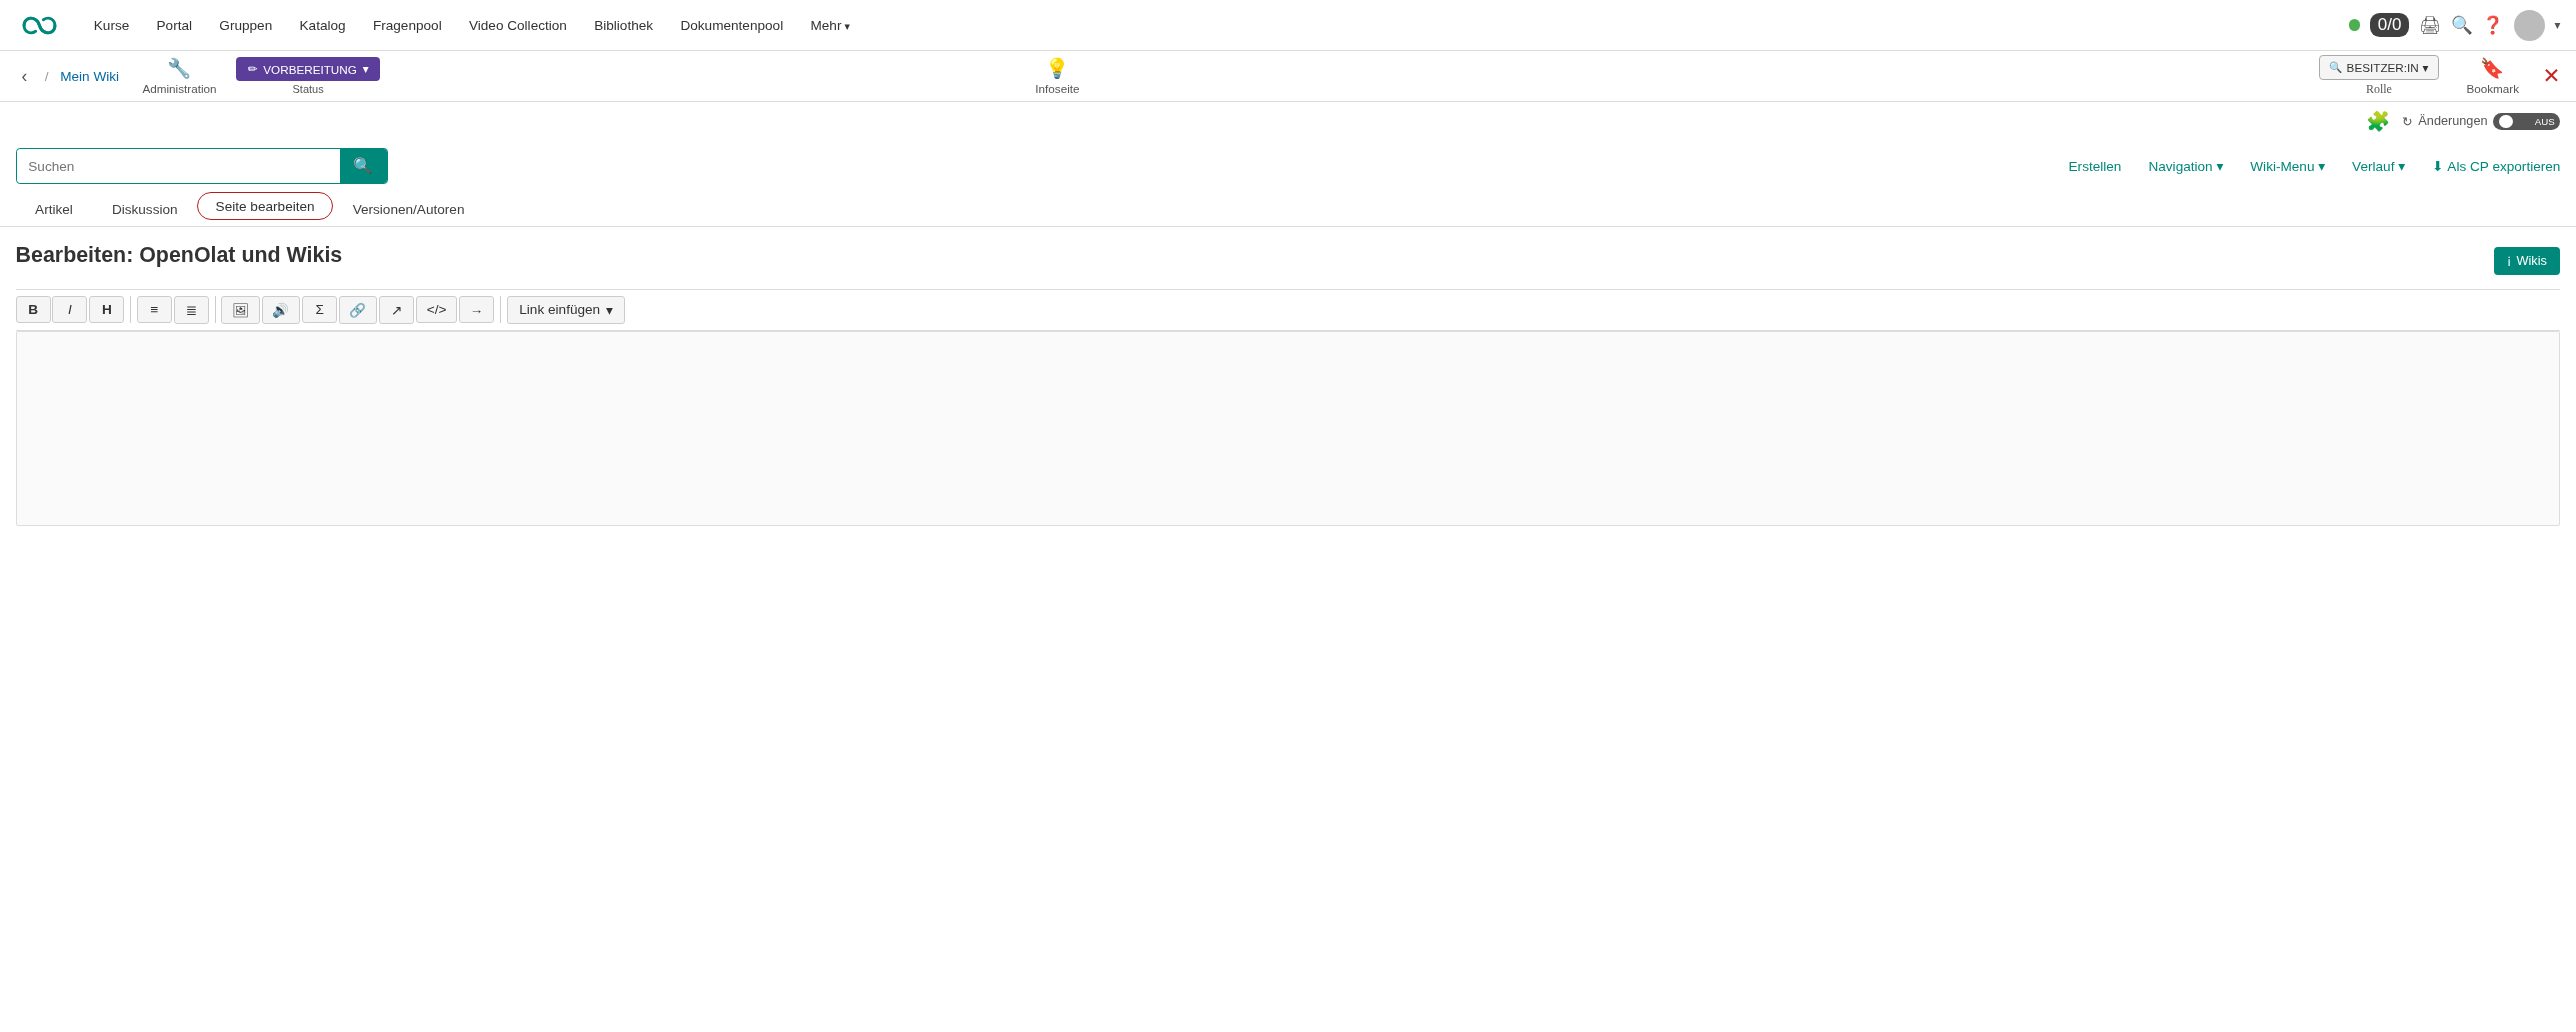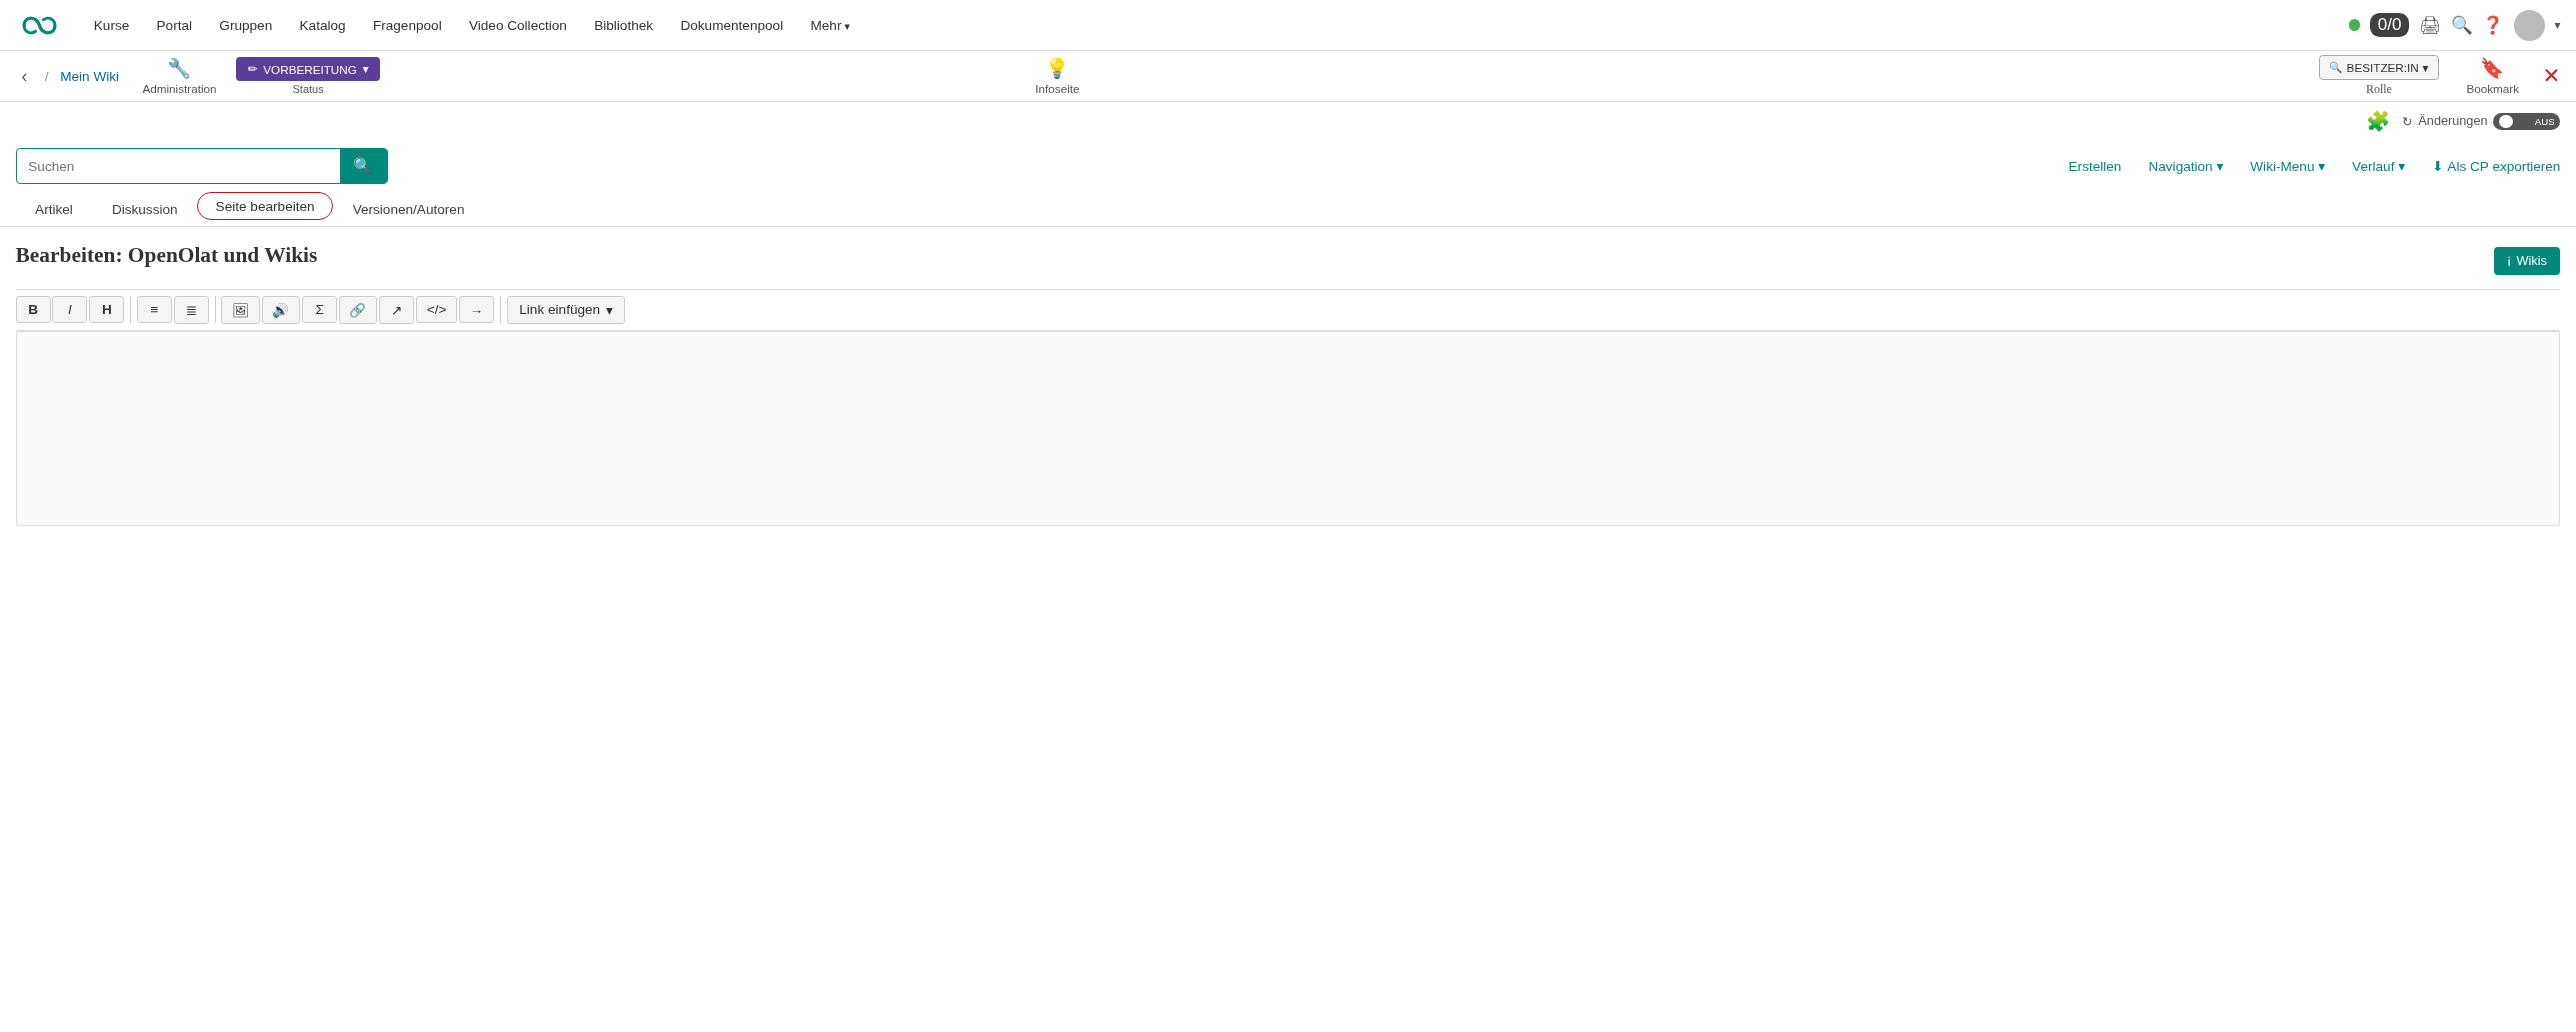--- a/index.html
+++ b/index.html
@@ -220,21 +220,20 @@
     }
 
     
     .content-area {
       padding: 15.6px;
     }
     .page-title {
       font-size: 21.4px;
       font-weight: bold;
       margin-bottom: 11.7px;
-      font-family: Liberation Serif, serif;
     }
     .help-btn {
       float: right;
       background: #00897b;
       color: #fff;
       border: none;
       border-radius: 3.9px;
       padding: 4.9px 13.6px;
       font-size: 12.7px;
       cursor: pointer;

